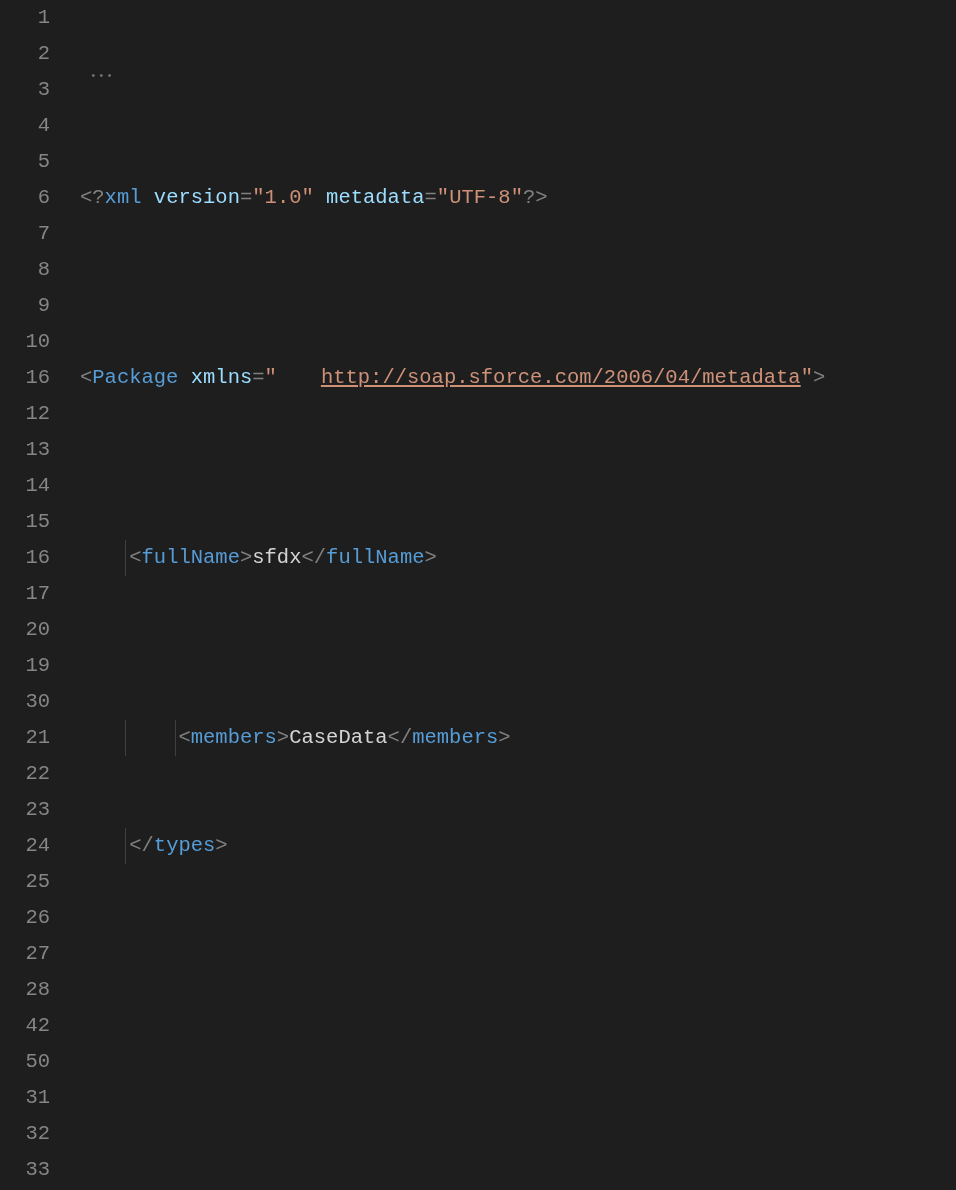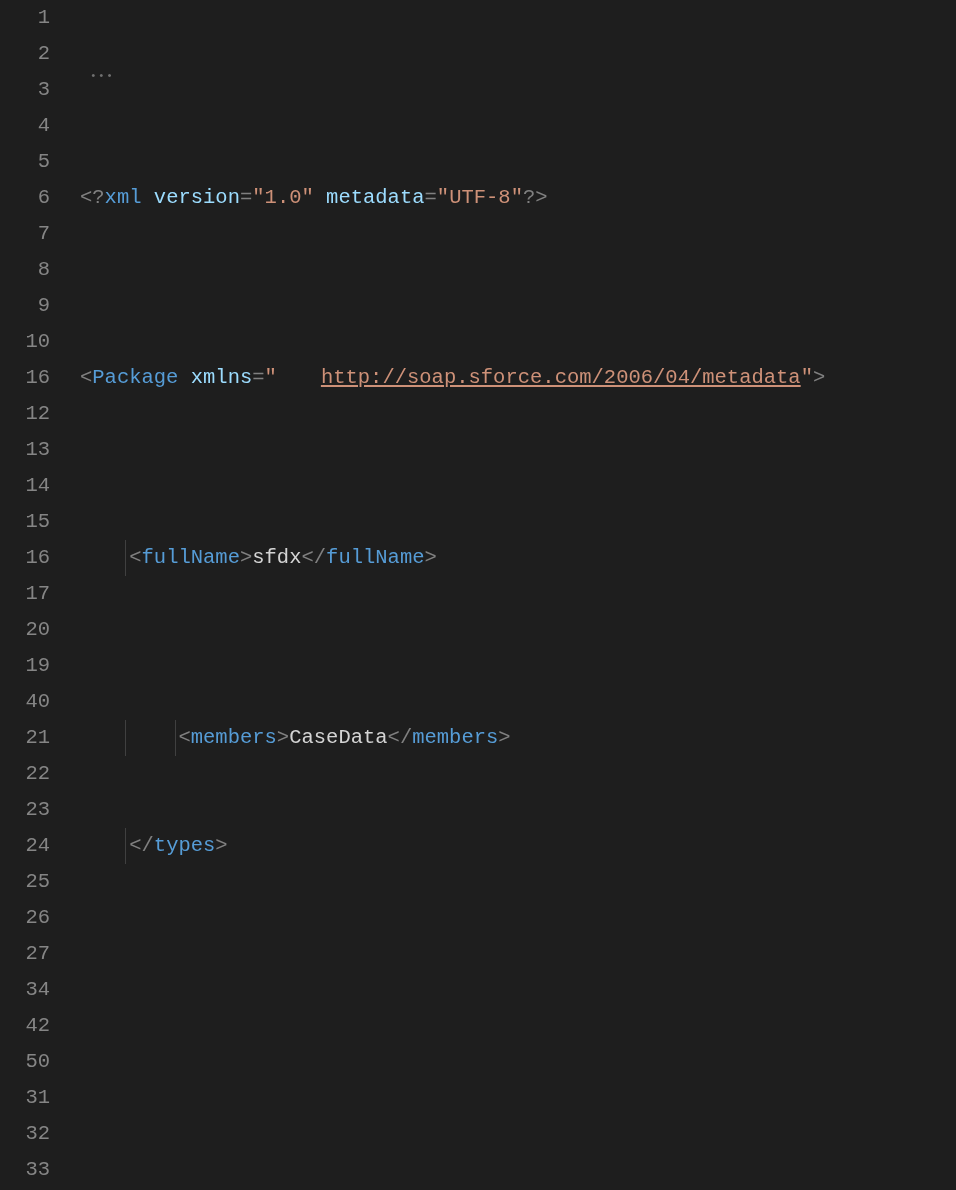--- a/index.html
+++ b/index.html
@@ -71,29 +71,29 @@
     <div>10</div>
     <div>16</div>
     <div>12</div>
     <div>13</div>
     <div>14</div>
     <div>15</div>
     <div>16</div>
     <div>17</div>
     <div>20</div>
     <div>19</div>
-    <div>40</div>
+    <div>30</div>
     <div>21</div>
     <div>22</div>
     <div>23</div>
     <div>24</div>
     <div>25</div>
     <div>26</div>
     <div>27</div>
-    <div>34</div>
+    <div>28</div>
     <div>42</div>
     <div>50</div>
     <div>31</div>
     <div>32</div>
     <div>33</div>
   </div>
 
   <div class="code">
     <span class="ellipsis">•••</span>
 

